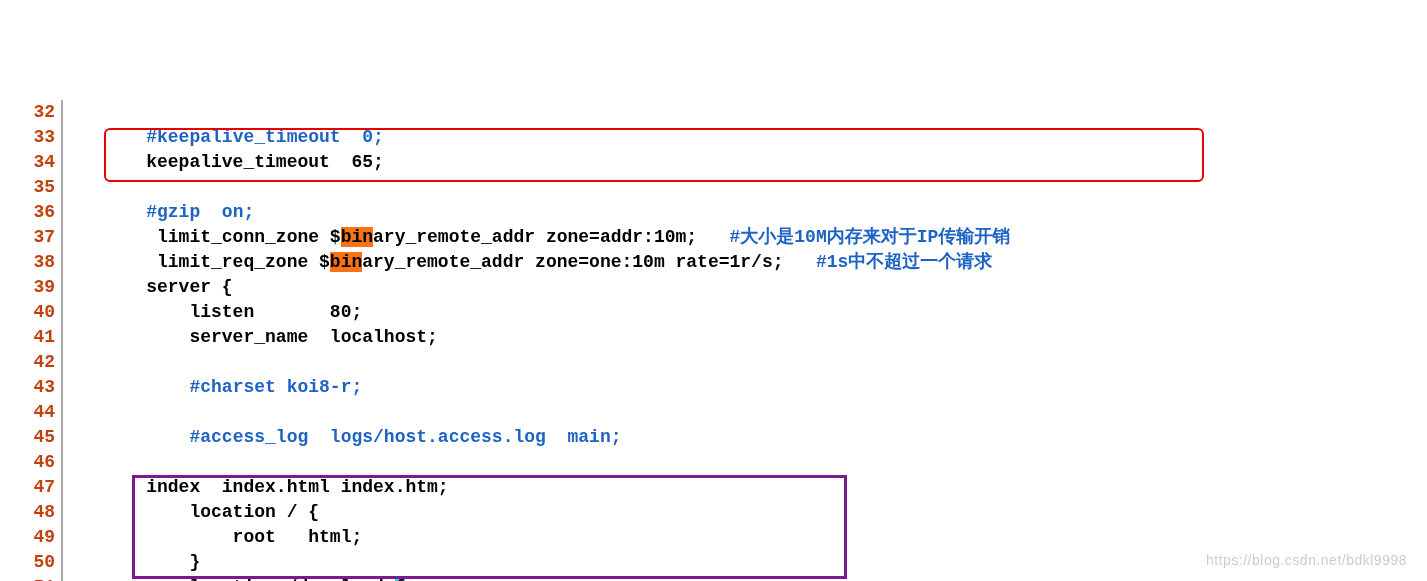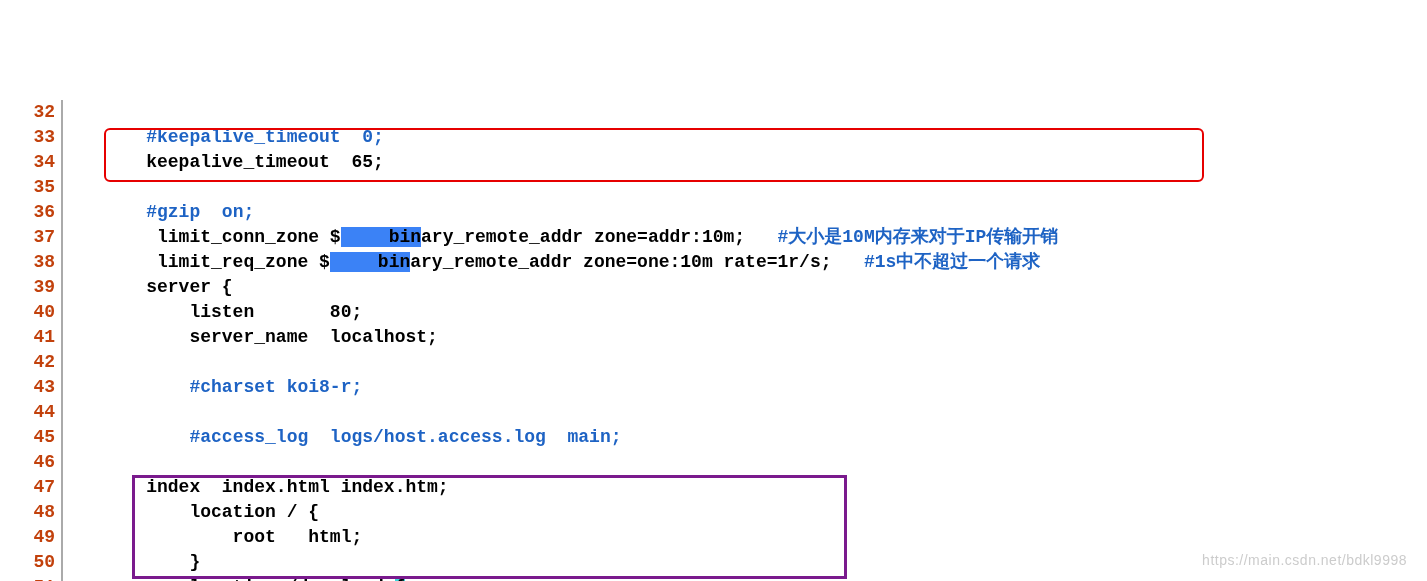--- a/index.html
+++ b/index.html
@@ -25,21 +25,21 @@
     border-right: 2px solid #aaa;
   }
   .code {
     padding-left: 40px;
     flex: 1;
     color: #000;
     font-weight: bold;
     position: relative;
   }
   .cmt { color: #1e63c4; font-weight: bold; margin-top: 44px; }
-  .hl { background: #3b82f6; padding-left: 48px; }
+  .hl { background: #f97316; }
   .hlbrace { background: #3ad6dc; color:#000; }
   .boxred, .boxpurple {
     position: absolute;
     pointer-events: none;
     box-sizing: border-box;
   }
   .boxred {
     left: 104px; top: 128px;
     width: 1100px; height: 54px;
     border: 2px solid #e60000;
@@ -62,16 +62,16 @@
 </style>
 </head>
 <body>
 
 
 
 <div id="container" style="position:relative;"><div class="row"><div class="gutter">32</div><div class="code"> </div></div><div class="row"><div class="gutter">33</div><div class="code"><span>    </span><span class="cmt">#keepalive_timeout  0;</span></div></div><div class="row"><div class="gutter">34</div><div class="code"><span>    keepalive_timeout  65;</span></div></div><div class="row"><div class="gutter">35</div><div class="code"> </div></div><div class="row"><div class="gutter">36</div><div class="code"><span>    </span><span class="cmt">#gzip  on;</span></div></div><div class="row"><div class="gutter">37</div><div class="code"><span>     limit_conn_zone $</span><span class="hl">bin</span><span>ary_remote_addr zone=addr:10m;   </span><span class="cmt">#大小是10M内存来对于IP传输开销</span></div></div><div class="row"><div class="gutter">38</div><div class="code"><span>     limit_req_zone $</span><span class="hl">bin</span><span>ary_remote_addr zone=one:10m rate=1r/s;   </span><span class="cmt">#1s中不超过一个请求</span></div></div><div class="row"><div class="gutter">39</div><div class="code"><span>    server {</span></div></div><div class="row"><div class="gutter">40</div><div class="code"><span>        listen       80;</span></div></div><div class="row"><div class="gutter">41</div><div class="code"><span>        server_name  localhost;</span></div></div><div class="row"><div class="gutter">42</div><div class="code"> </div></div><div class="row"><div class="gutter">43</div><div class="code"><span>        </span><span class="cmt">#charset koi8-r;</span></div></div><div class="row"><div class="gutter">44</div><div class="code"> </div></div><div class="row"><div class="gutter">45</div><div class="code"><span>        </span><span class="cmt">#access_log  logs/host.access.log  main;</span></div></div><div class="row"><div class="gutter">46</div><div class="code"> </div></div><div class="row"><div class="gutter">47</div><div class="code"><span>    index  index.html index.htm;</span></div></div><div class="row"><div class="gutter">48</div><div class="code"><span>        location / {</span></div></div><div class="row"><div class="gutter">49</div><div class="code"><span>            root   html;</span></div></div><div class="row"><div class="gutter">50</div><div class="code"><span>        }</span></div></div><div class="row"><div class="gutter">51</div><div class="code"><span>        location /download </span><span class="hlbrace">{</span></div></div></div>
 
 <div class="boxred"></div>
 <div class="boxpurple"></div>
-<div class="watermark">https://main.csdn.net/bdkl9998</div>
+<div class="watermark">https://blog.csdn.net/bdkl9998</div>
 
 
 
 
 </body></html>

